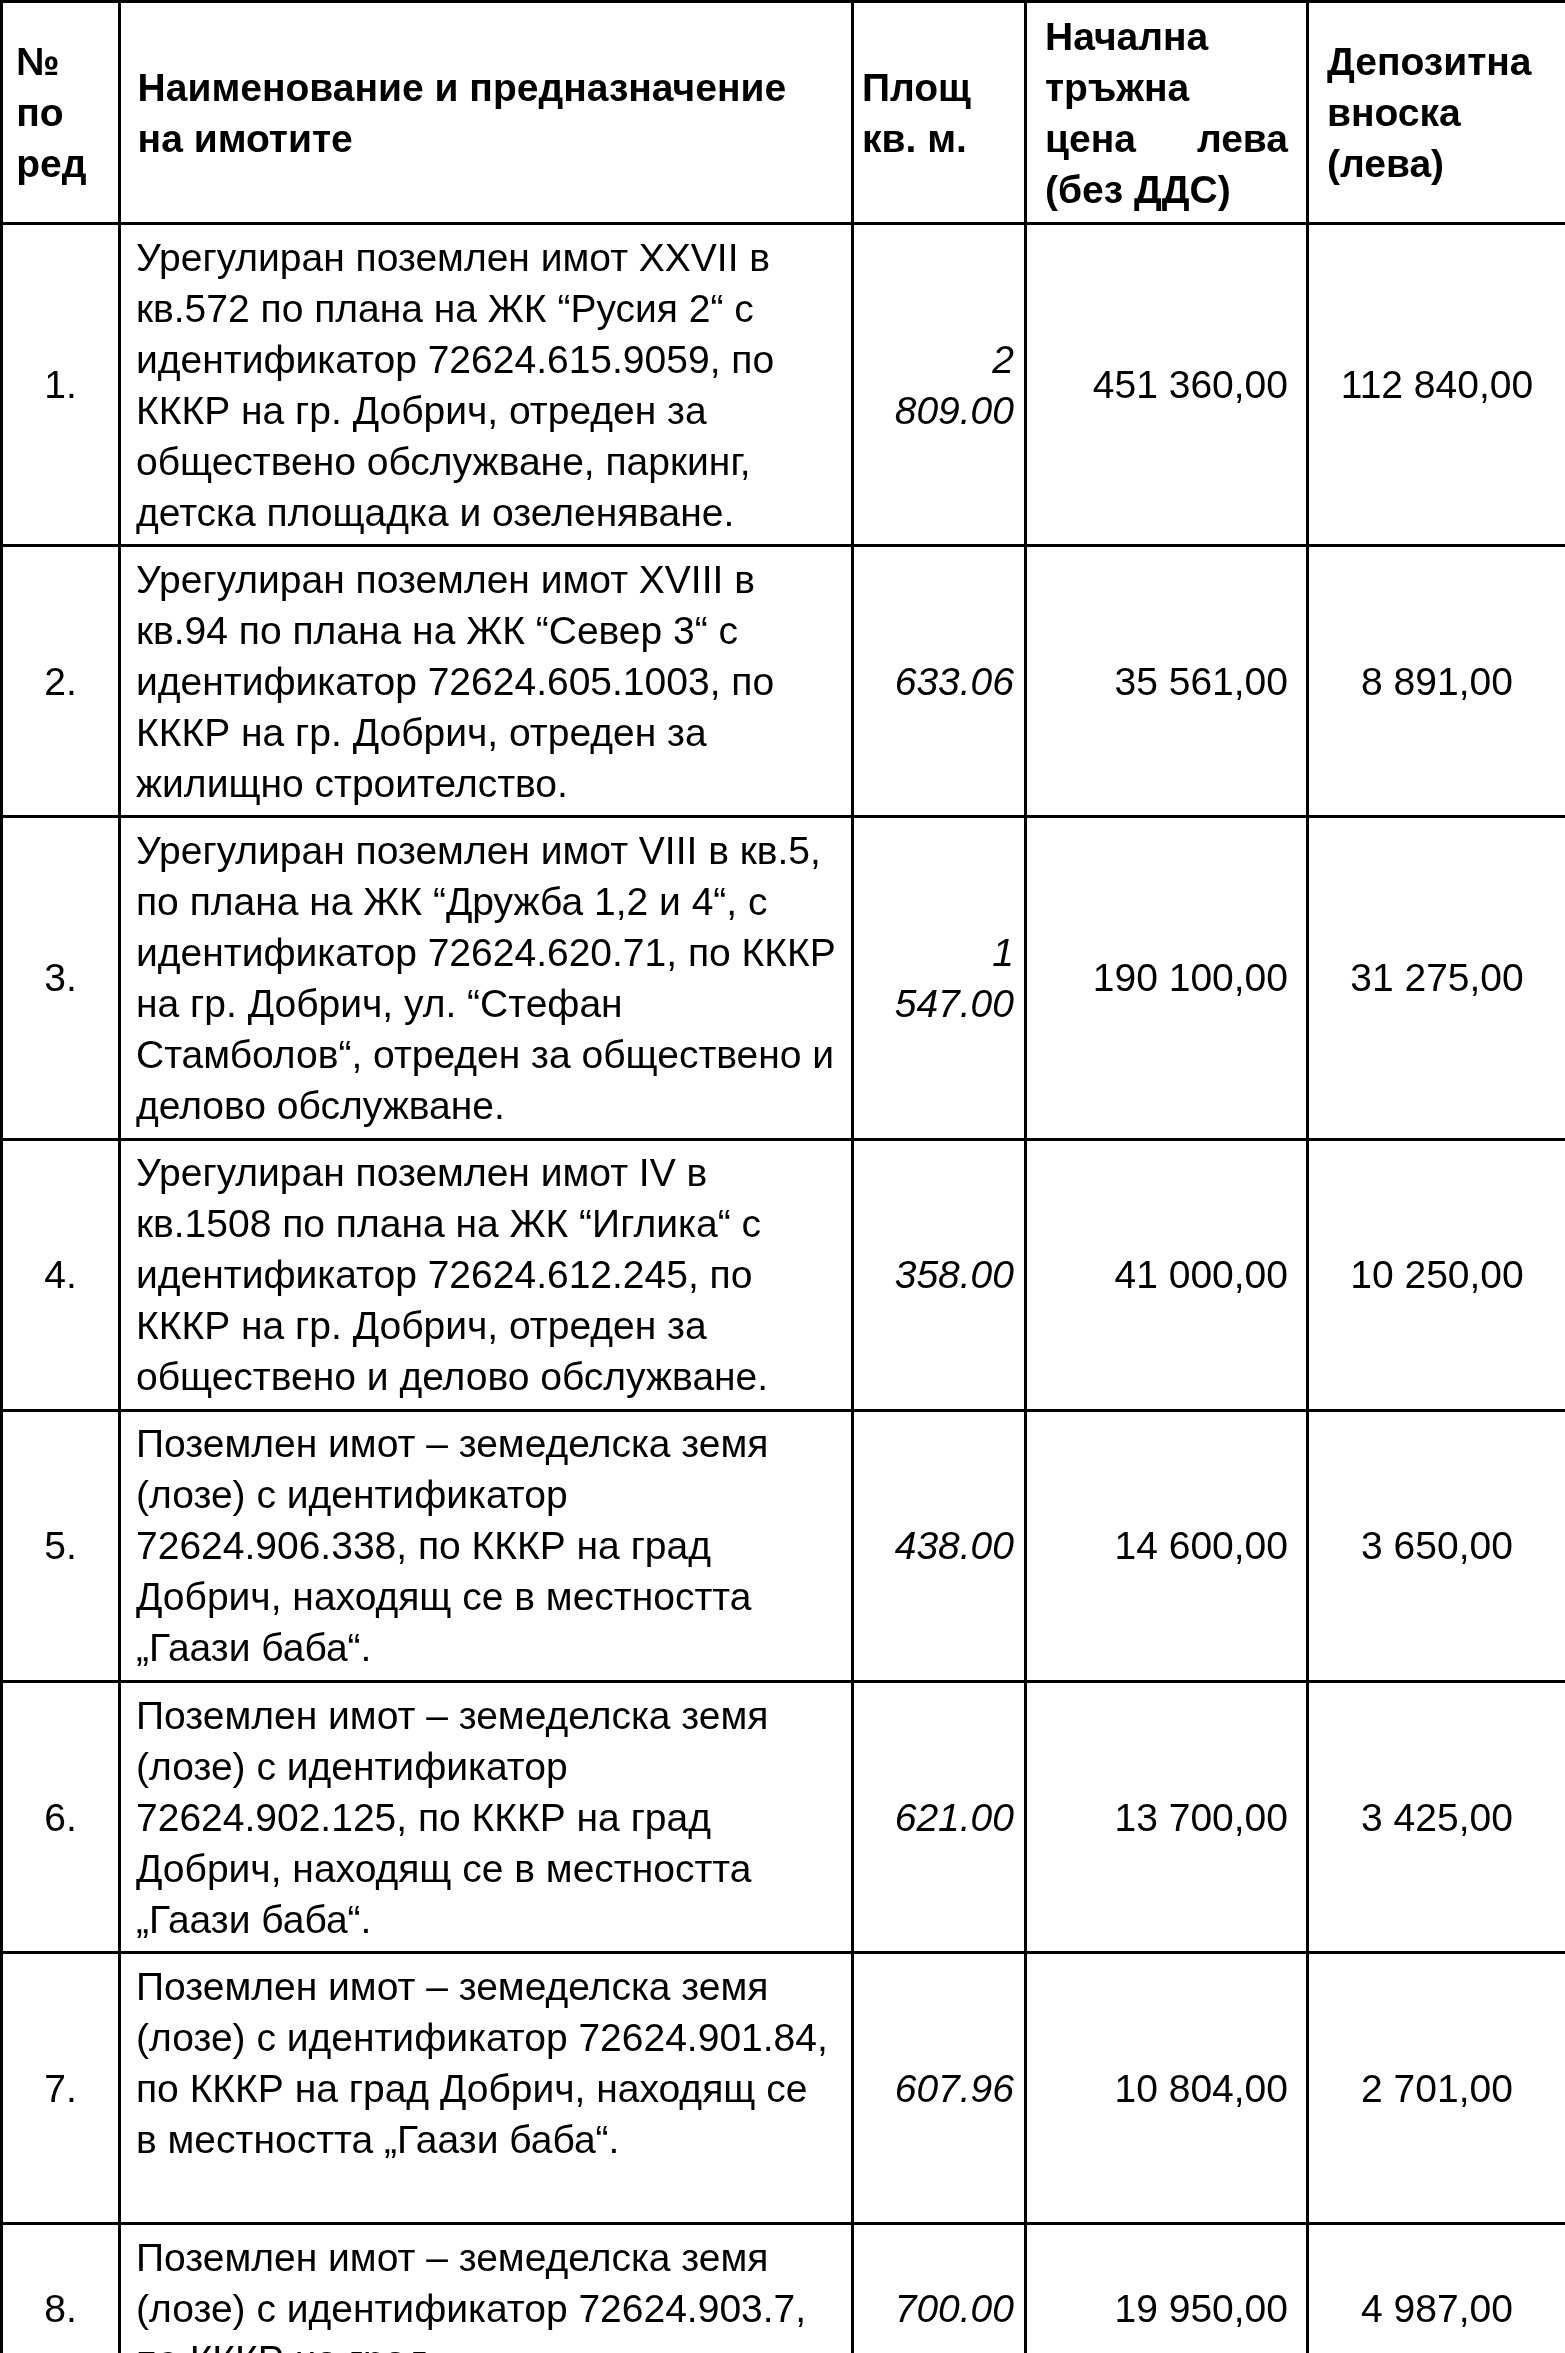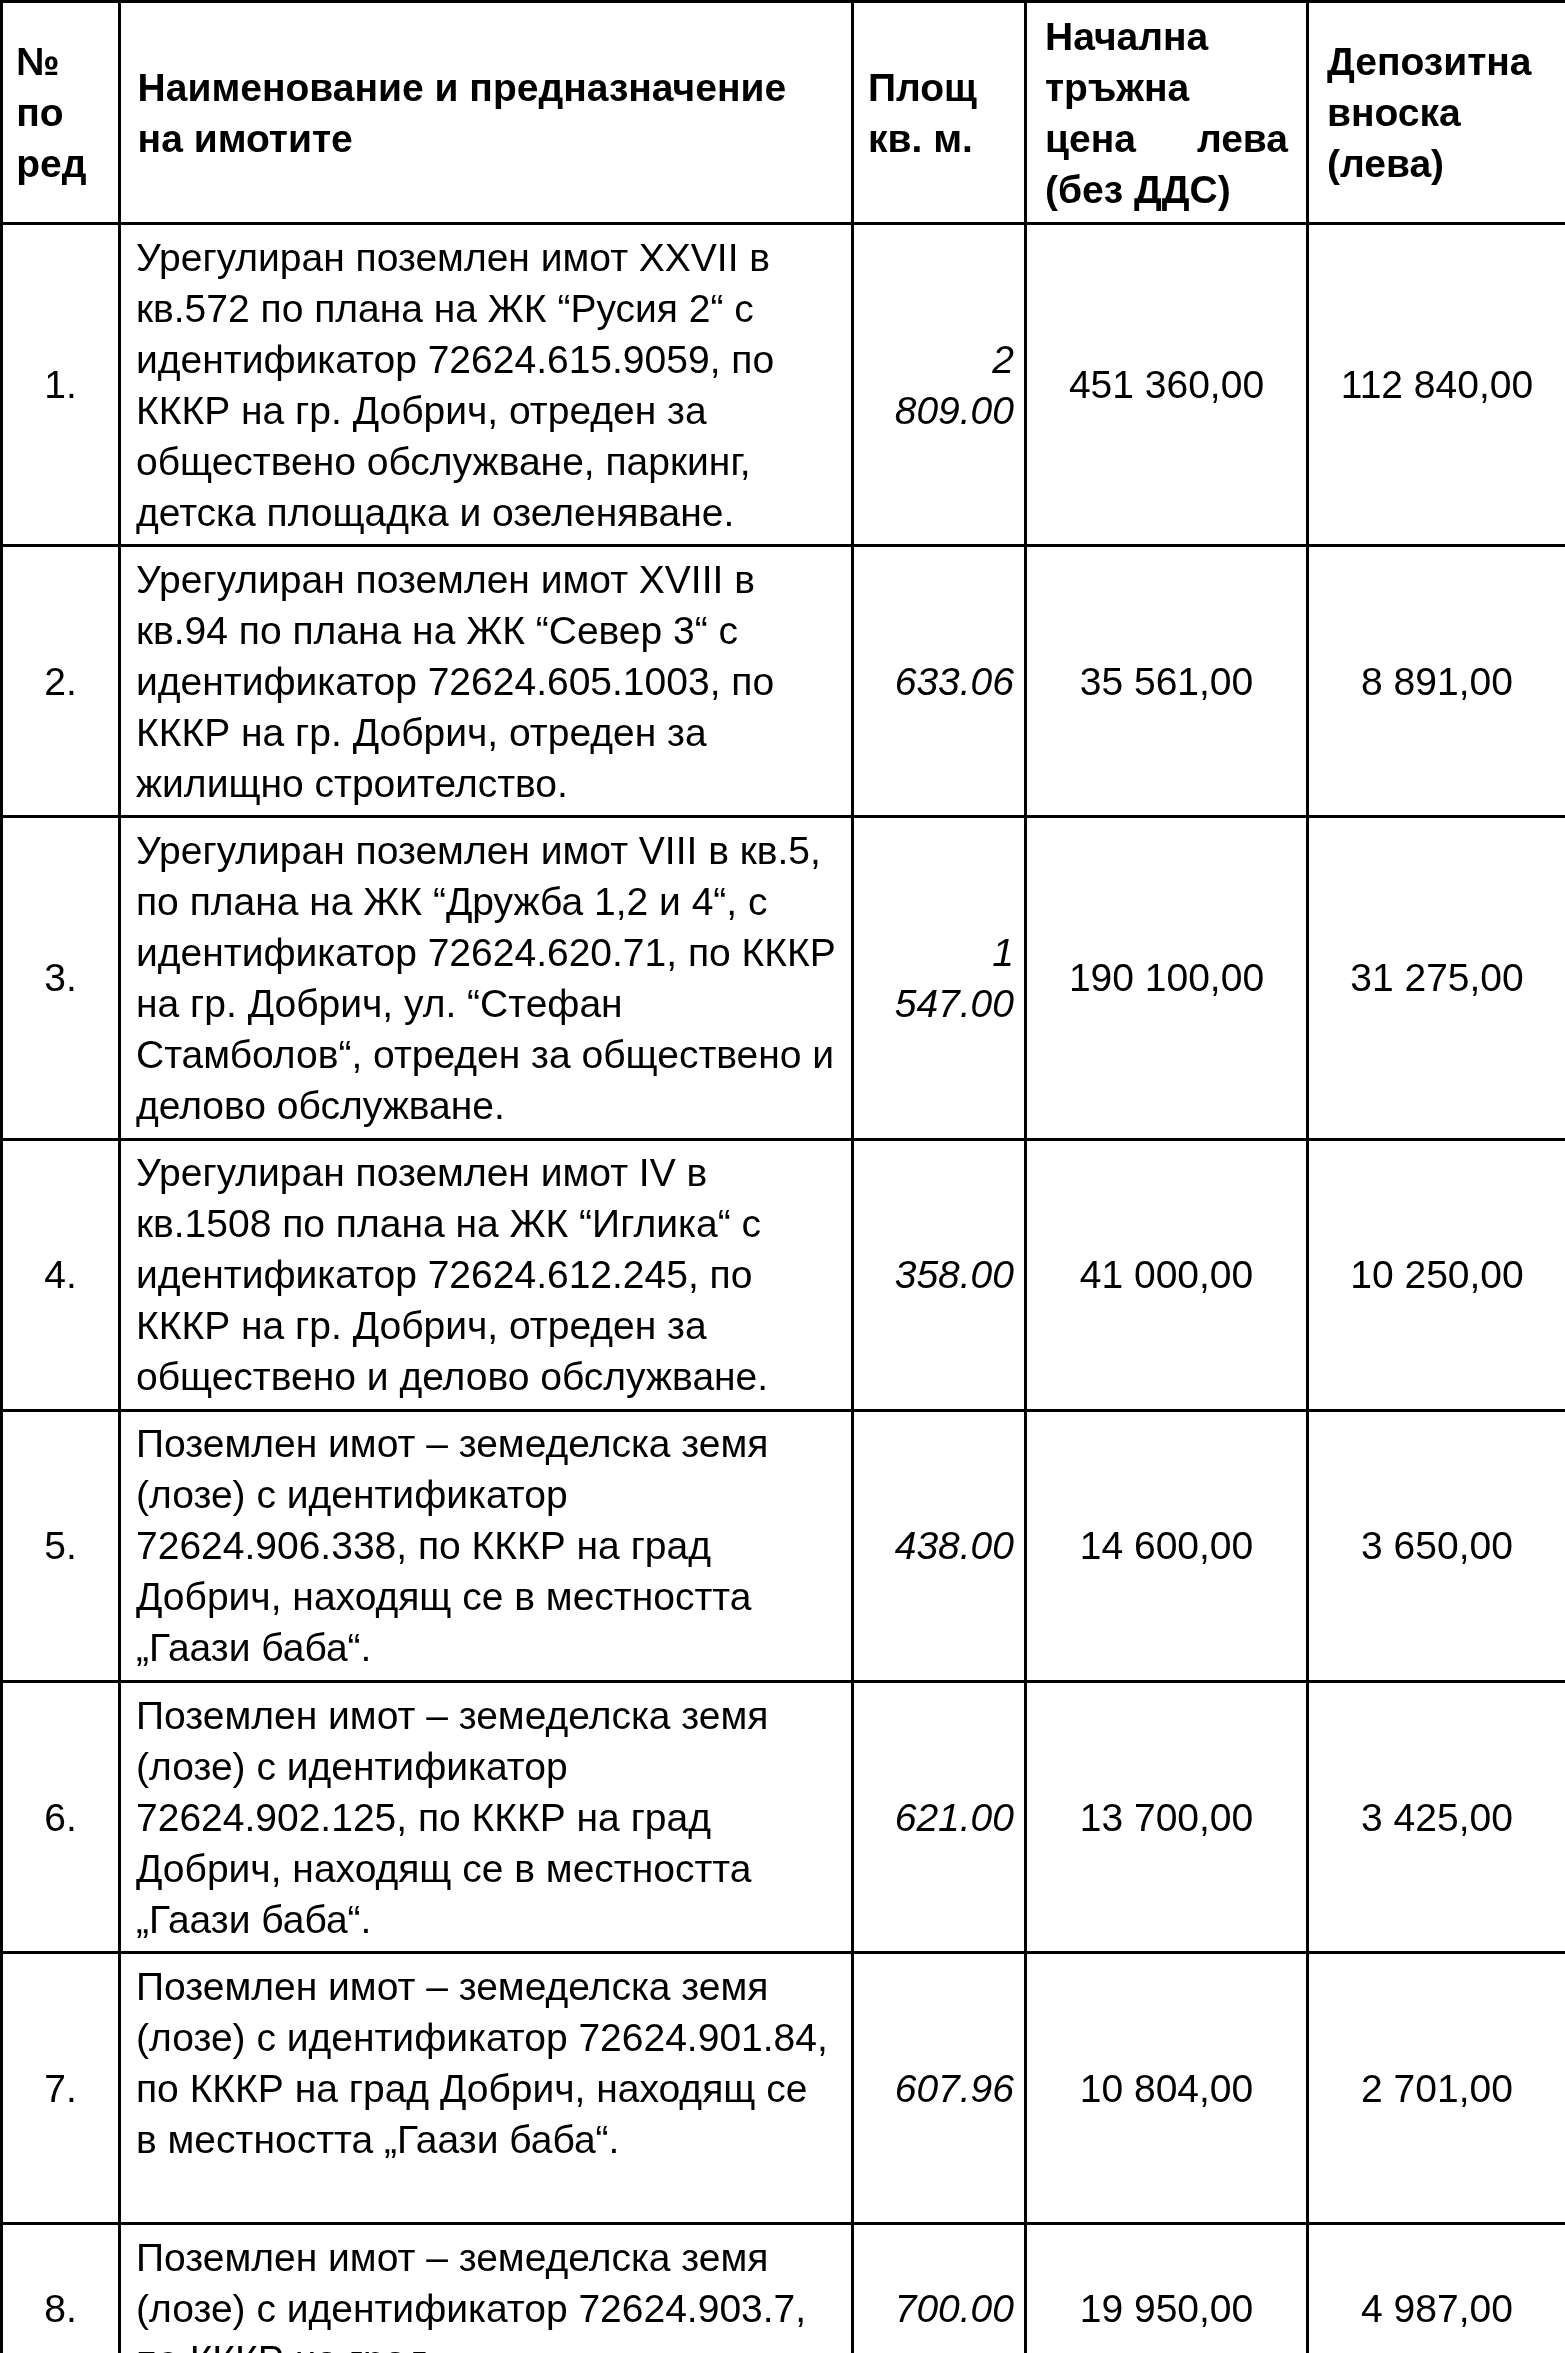--- a/index.html
+++ b/index.html
@@ -21,32 +21,32 @@
   }
   th, td { border: 3.3px solid #000000; }
   th {
     font-weight: bold;
     text-align: left;
     vertical-align: middle;
     padding: 6.6px 16.6px;
   }
   th.h-num   { white-space: pre-line; padding-left: 13.3px; }
   th.h-name  { white-space: pre-line; }
-  th.h-area  { white-space: pre-line; padding-left: 14px; }
+  th.h-area  { white-space: pre-line; padding-left: 8px; }
   th.h-price { text-align: justify; padding: 6.6px 18px; }
   th.h-deposit { padding: 6.6px 18px; }
   td { vertical-align: middle; }
   td.c-num   { text-align: center; }
   td.c-name  {
     vertical-align: top;
     text-align: left;
     padding: 6.6px 15px;
   }
   td.c-area    { text-align: right; padding: 4.1px 10px; font-style: italic; }
-  td.c-price   { text-align: center; padding: 4.1px 18px; }
+  td.c-price   { text-align: right; padding: 4.1px 18px; }
   td.c-deposit { text-align: center; padding: 4.1px 18px; }
   tr.hrow { height: 222px; }
   tr.r0 { height: 311px; }
   tr.r1 { height: 263px; }
   tr.r2 { height: 318px; }
   tr.r3 { height: 268px; }
   tr.r4 { height: 268px; }
   tr.r5 { height: 271px; }
   tr.r6 { height: 271px; }
   tr.r7 { height: 163px; }

